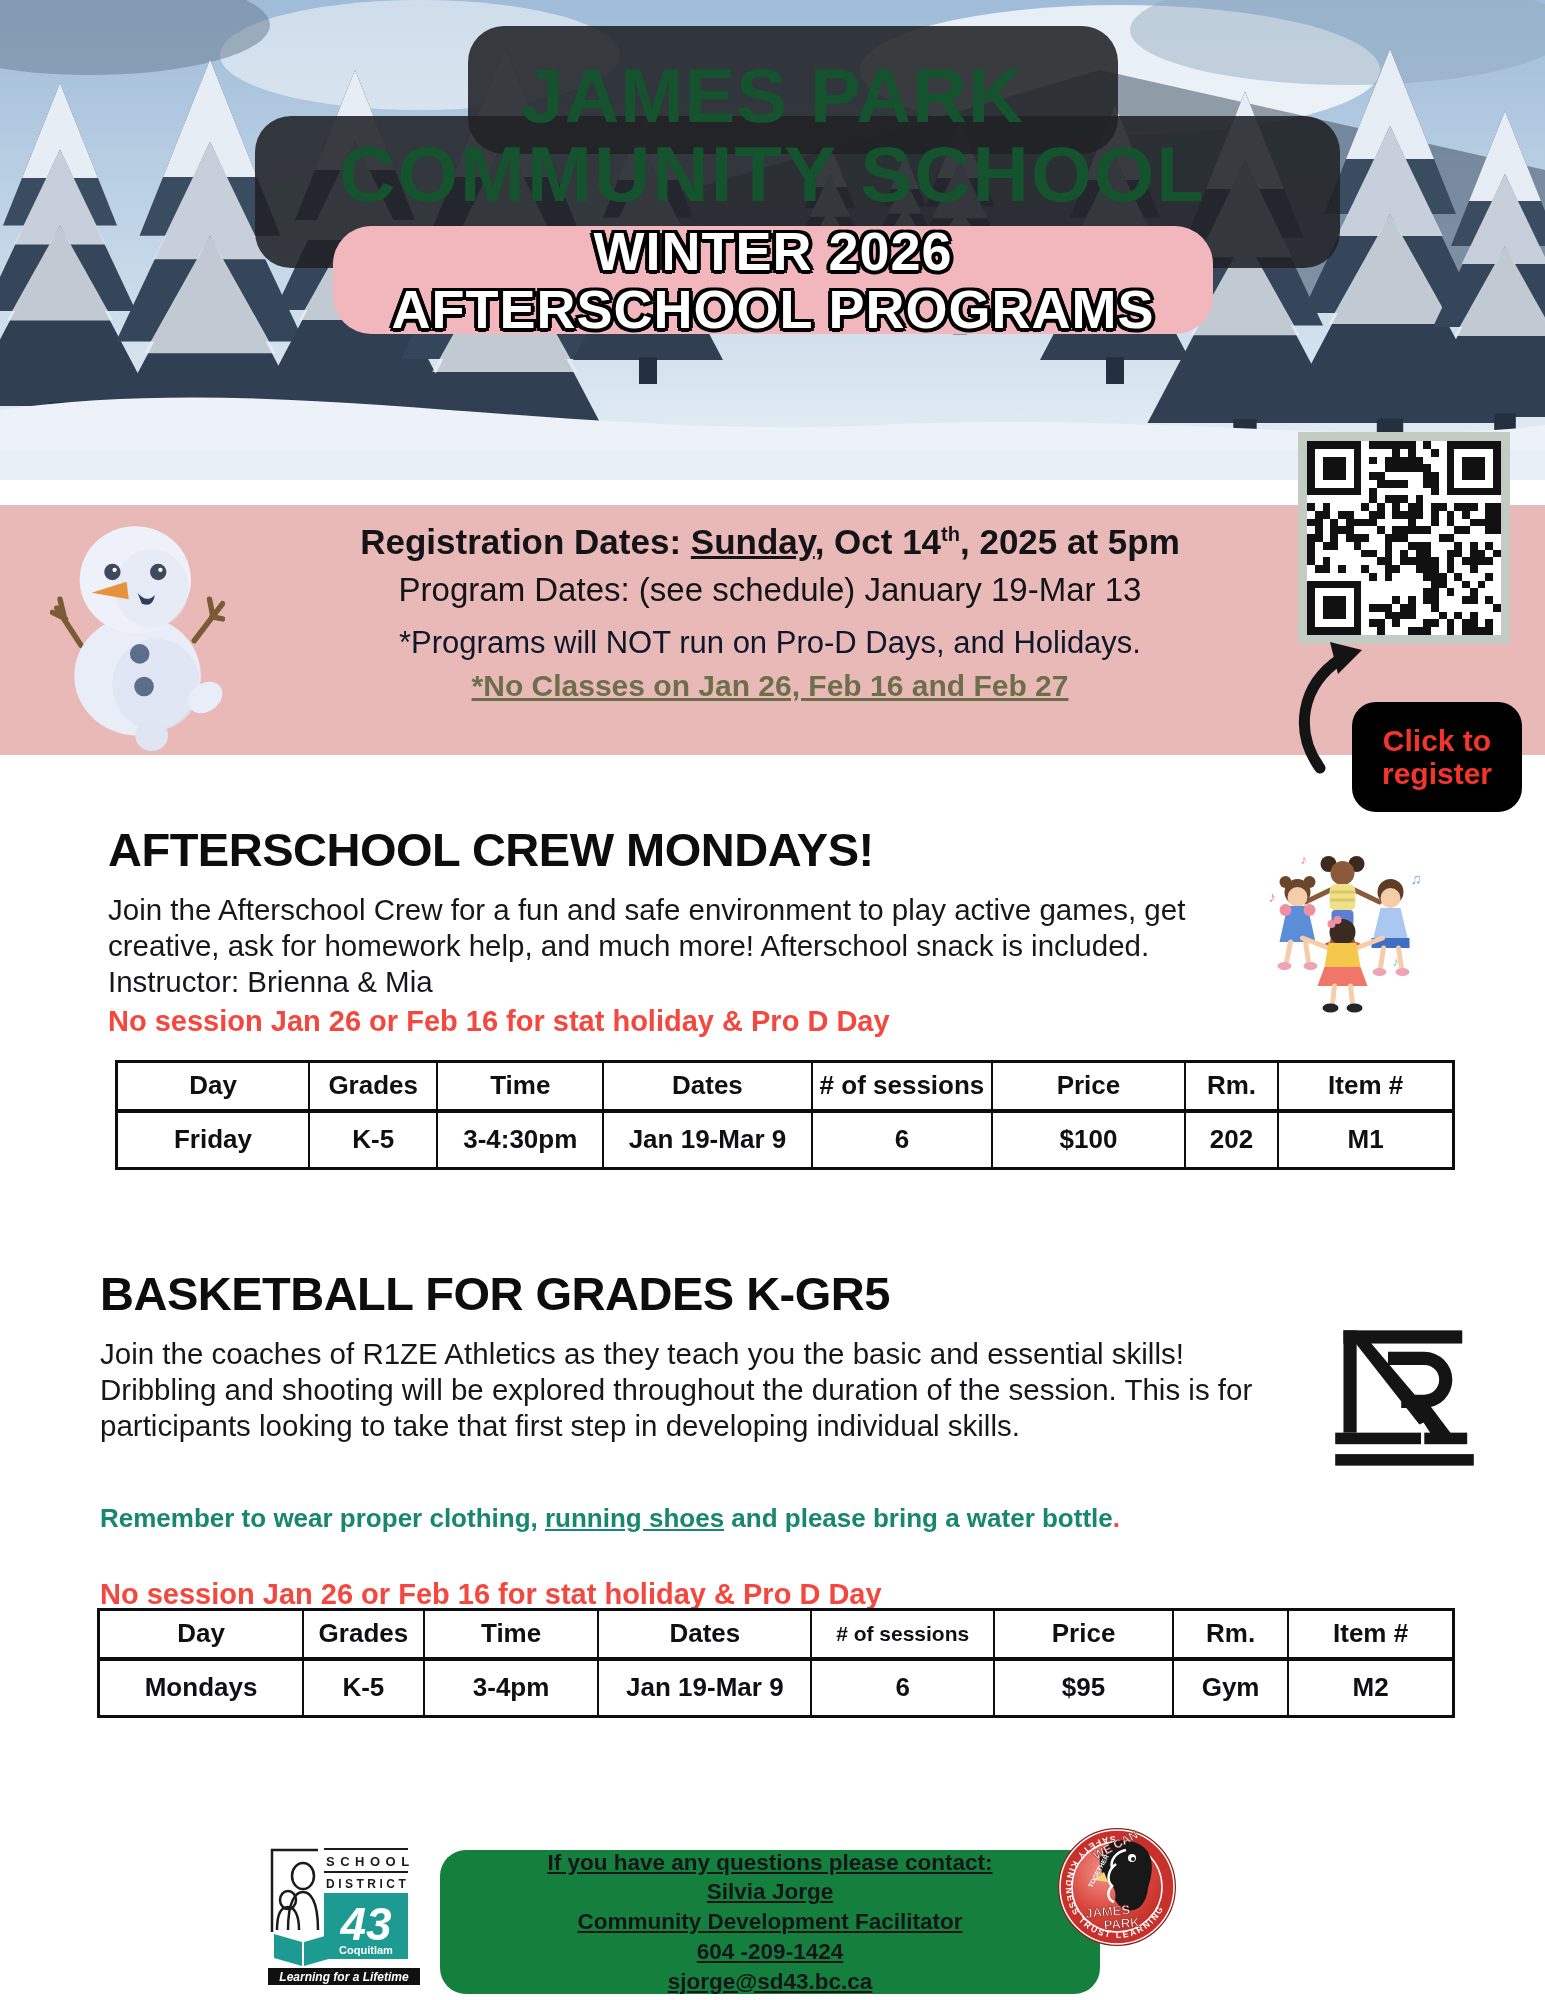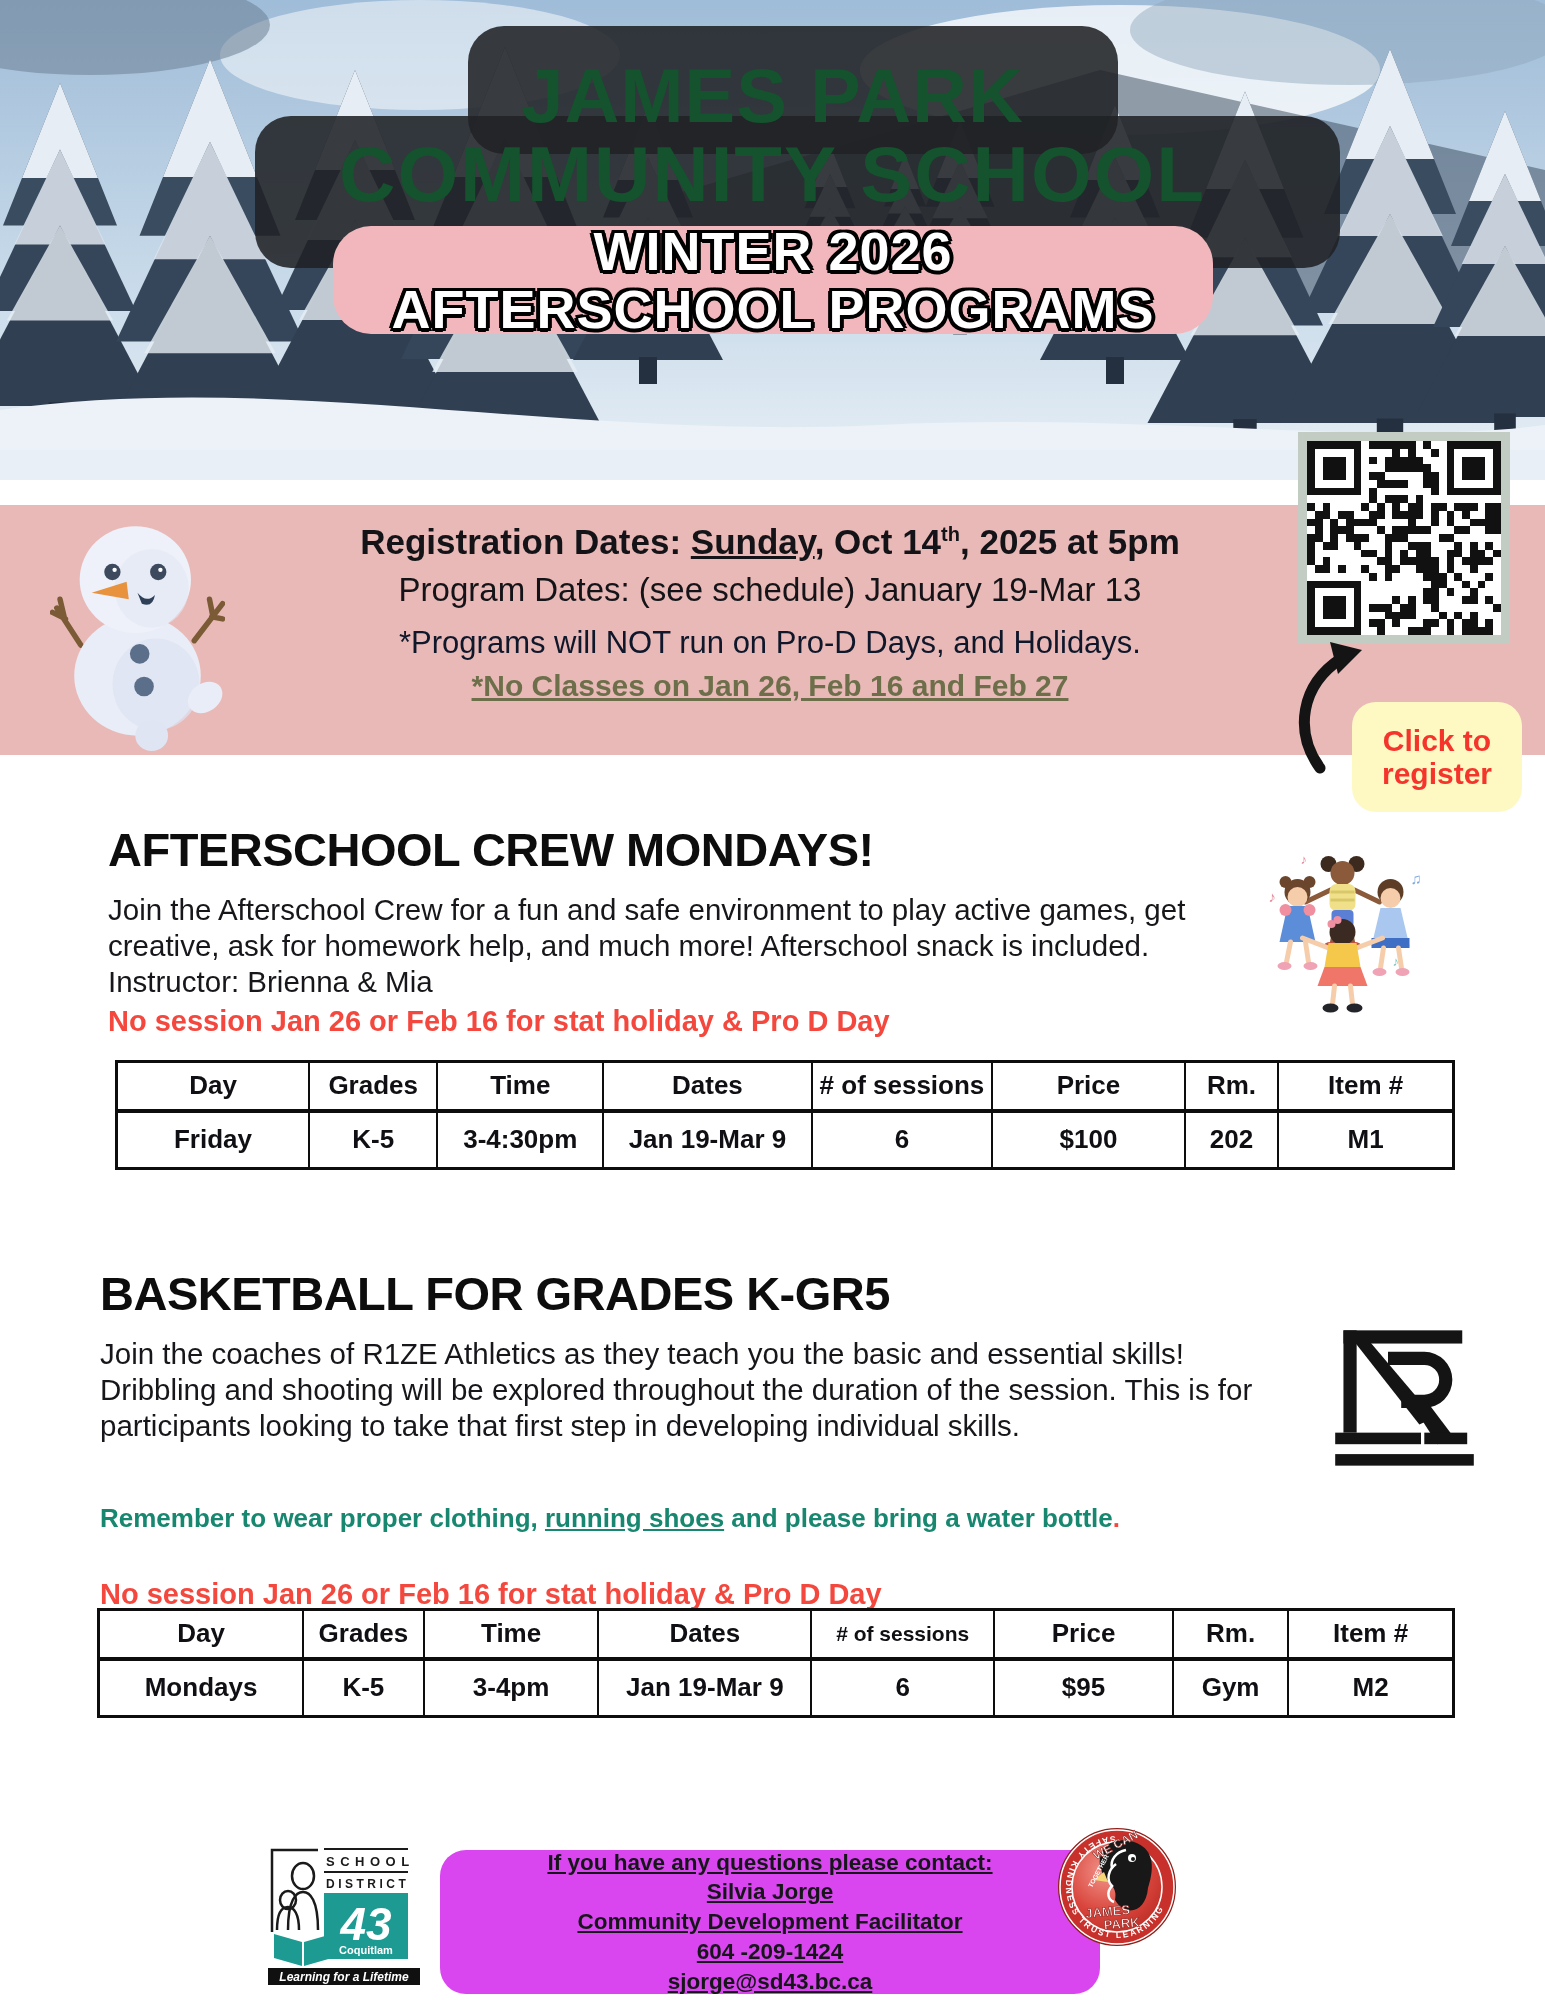--- a/index.html
+++ b/index.html
@@ -28,21 +28,21 @@
   .reg-line1 sup { font-size:20px; }
   .reg-line2 { font-size:33px; font-weight:400; margin-top:9px; }
   .reg-line3 { font-size:31px; font-weight:400; margin-top:16px; color:#0f172a; }
   .reg-line4 { font-size:30px; font-weight:800; margin-top:8px; color:#6d6f4a; text-decoration:underline; }
 
   
   .qr-box { position:absolute; left:1298px; top:432px; width:212px; height:212px; background:#c3ccc3; padding:9px; z-index:5; cursor:pointer; }
   .qr-grid { width:100%; height:100%; background:#ffffff; }
   .qr-grid svg { width:100%; height:100%; display:block; }
   .reg-arrow { position:absolute; left:1290px; top:640px; width:95px; height:135px; z-index:6; }
-  .cta { position:absolute; left:1352px; top:702px; width:170px; height:110px; background:#fef9c3; border-radius:24px; display:flex; flex-direction:column; justify-content:center; align-items:center; z-index:6; cursor:pointer; }
+  .cta { position:absolute; left:1352px; top:702px; width:170px; height:110px; background:#000000; border-radius:24px; display:flex; flex-direction:column; justify-content:center; align-items:center; z-index:6; cursor:pointer; }
   .cta div { color:#f5352c; font-weight:800; font-size:30px; line-height:1.1; }
 
   
   .sec-heading { position:absolute; font-size:47px; font-weight:900; color:#0d0d0d; letter-spacing:-0.5px; }
   .sec-para { position:absolute; font-size:29.5px; line-height:1.22; color:#17171b; }
   .note-red { position:absolute; font-size:29px; font-weight:800; color:#f4483e; }
   .teal-note { position:absolute; font-size:26px; font-weight:800; color:#17876f; line-height:1.28; }
   .teal-note .u { text-decoration:underline; }
   .teal-note .dot { color:#f4483e; }
 
@@ -54,21 +54,21 @@
   table.sched th, table.sched td { border:2.5px solid #0d0d0d; text-align:center; vertical-align:middle; font-weight:700; color:#101014; }
   table.sched { border:3.5px solid #0d0d0d; }
   table.sched thead th { height:49px; font-size:26px; border-bottom-width:4px; }
   table.sched tbody td { height:58px; font-size:26px; }
   table.sched thead th.small { font-size:21px; }
   #table1 { left:115px; top:1060px; width:1340px; }
   #table2 { left:97px; top:1608px; width:1358px; }
 
   
   .sd43 { position:absolute; left:258px; top:1836px; width:172px; height:152px; }
-  .contact-card { position:absolute; left:440px; top:1850px; width:660px; height:144px; background:#d946ef; border-radius:26px; display:flex; flex-direction:column; justify-content:center; align-items:center; }
+  .contact-card { position:absolute; left:440px; top:1850px; width:660px; height:144px; background:#15803d; border-radius:26px; display:flex; flex-direction:column; justify-content:center; align-items:center; }
   .contact-card div { font-size:22.5px; font-weight:800; color:#16161a; text-decoration:underline; line-height:1.32; text-align:center; }
   .jp-badge { position:absolute; left:1056px; top:1826px; width:122px; height:122px; }
 </style>
 </head>
 <body>
 
 <div id="page">
 
   <div class="hero">
     <svg class="scene" viewBox="0 0 1545 480" preserveAspectRatio="none">

